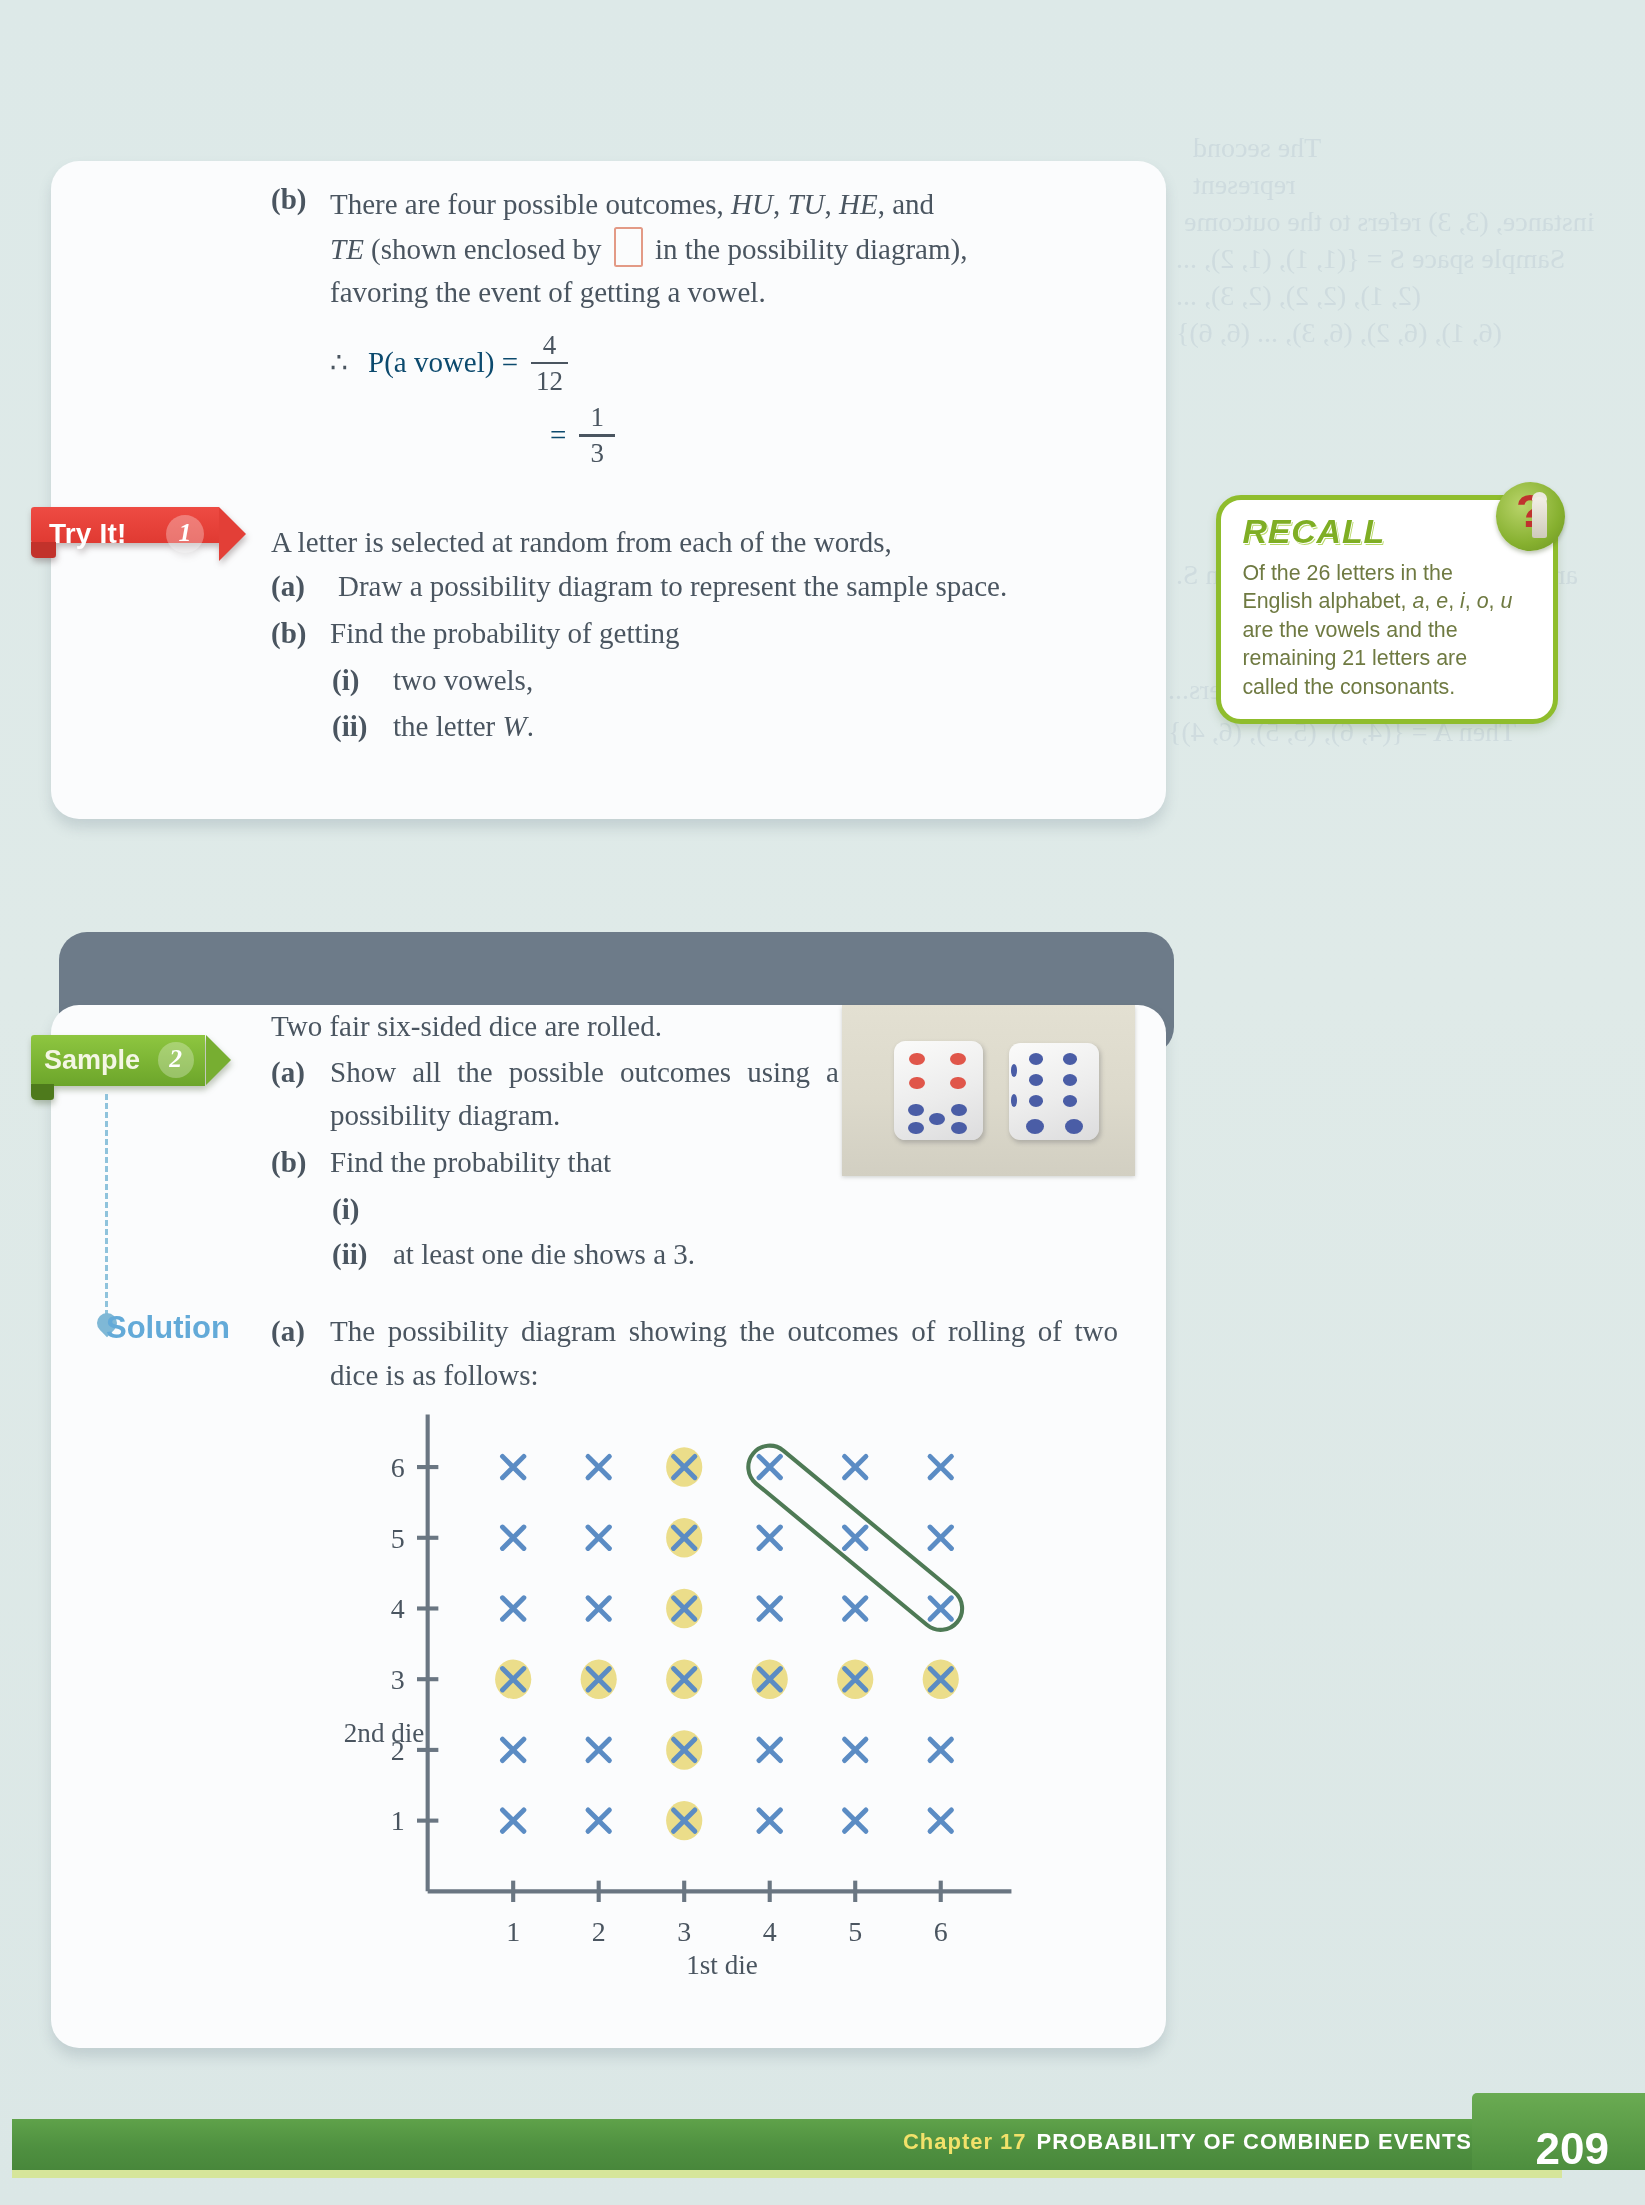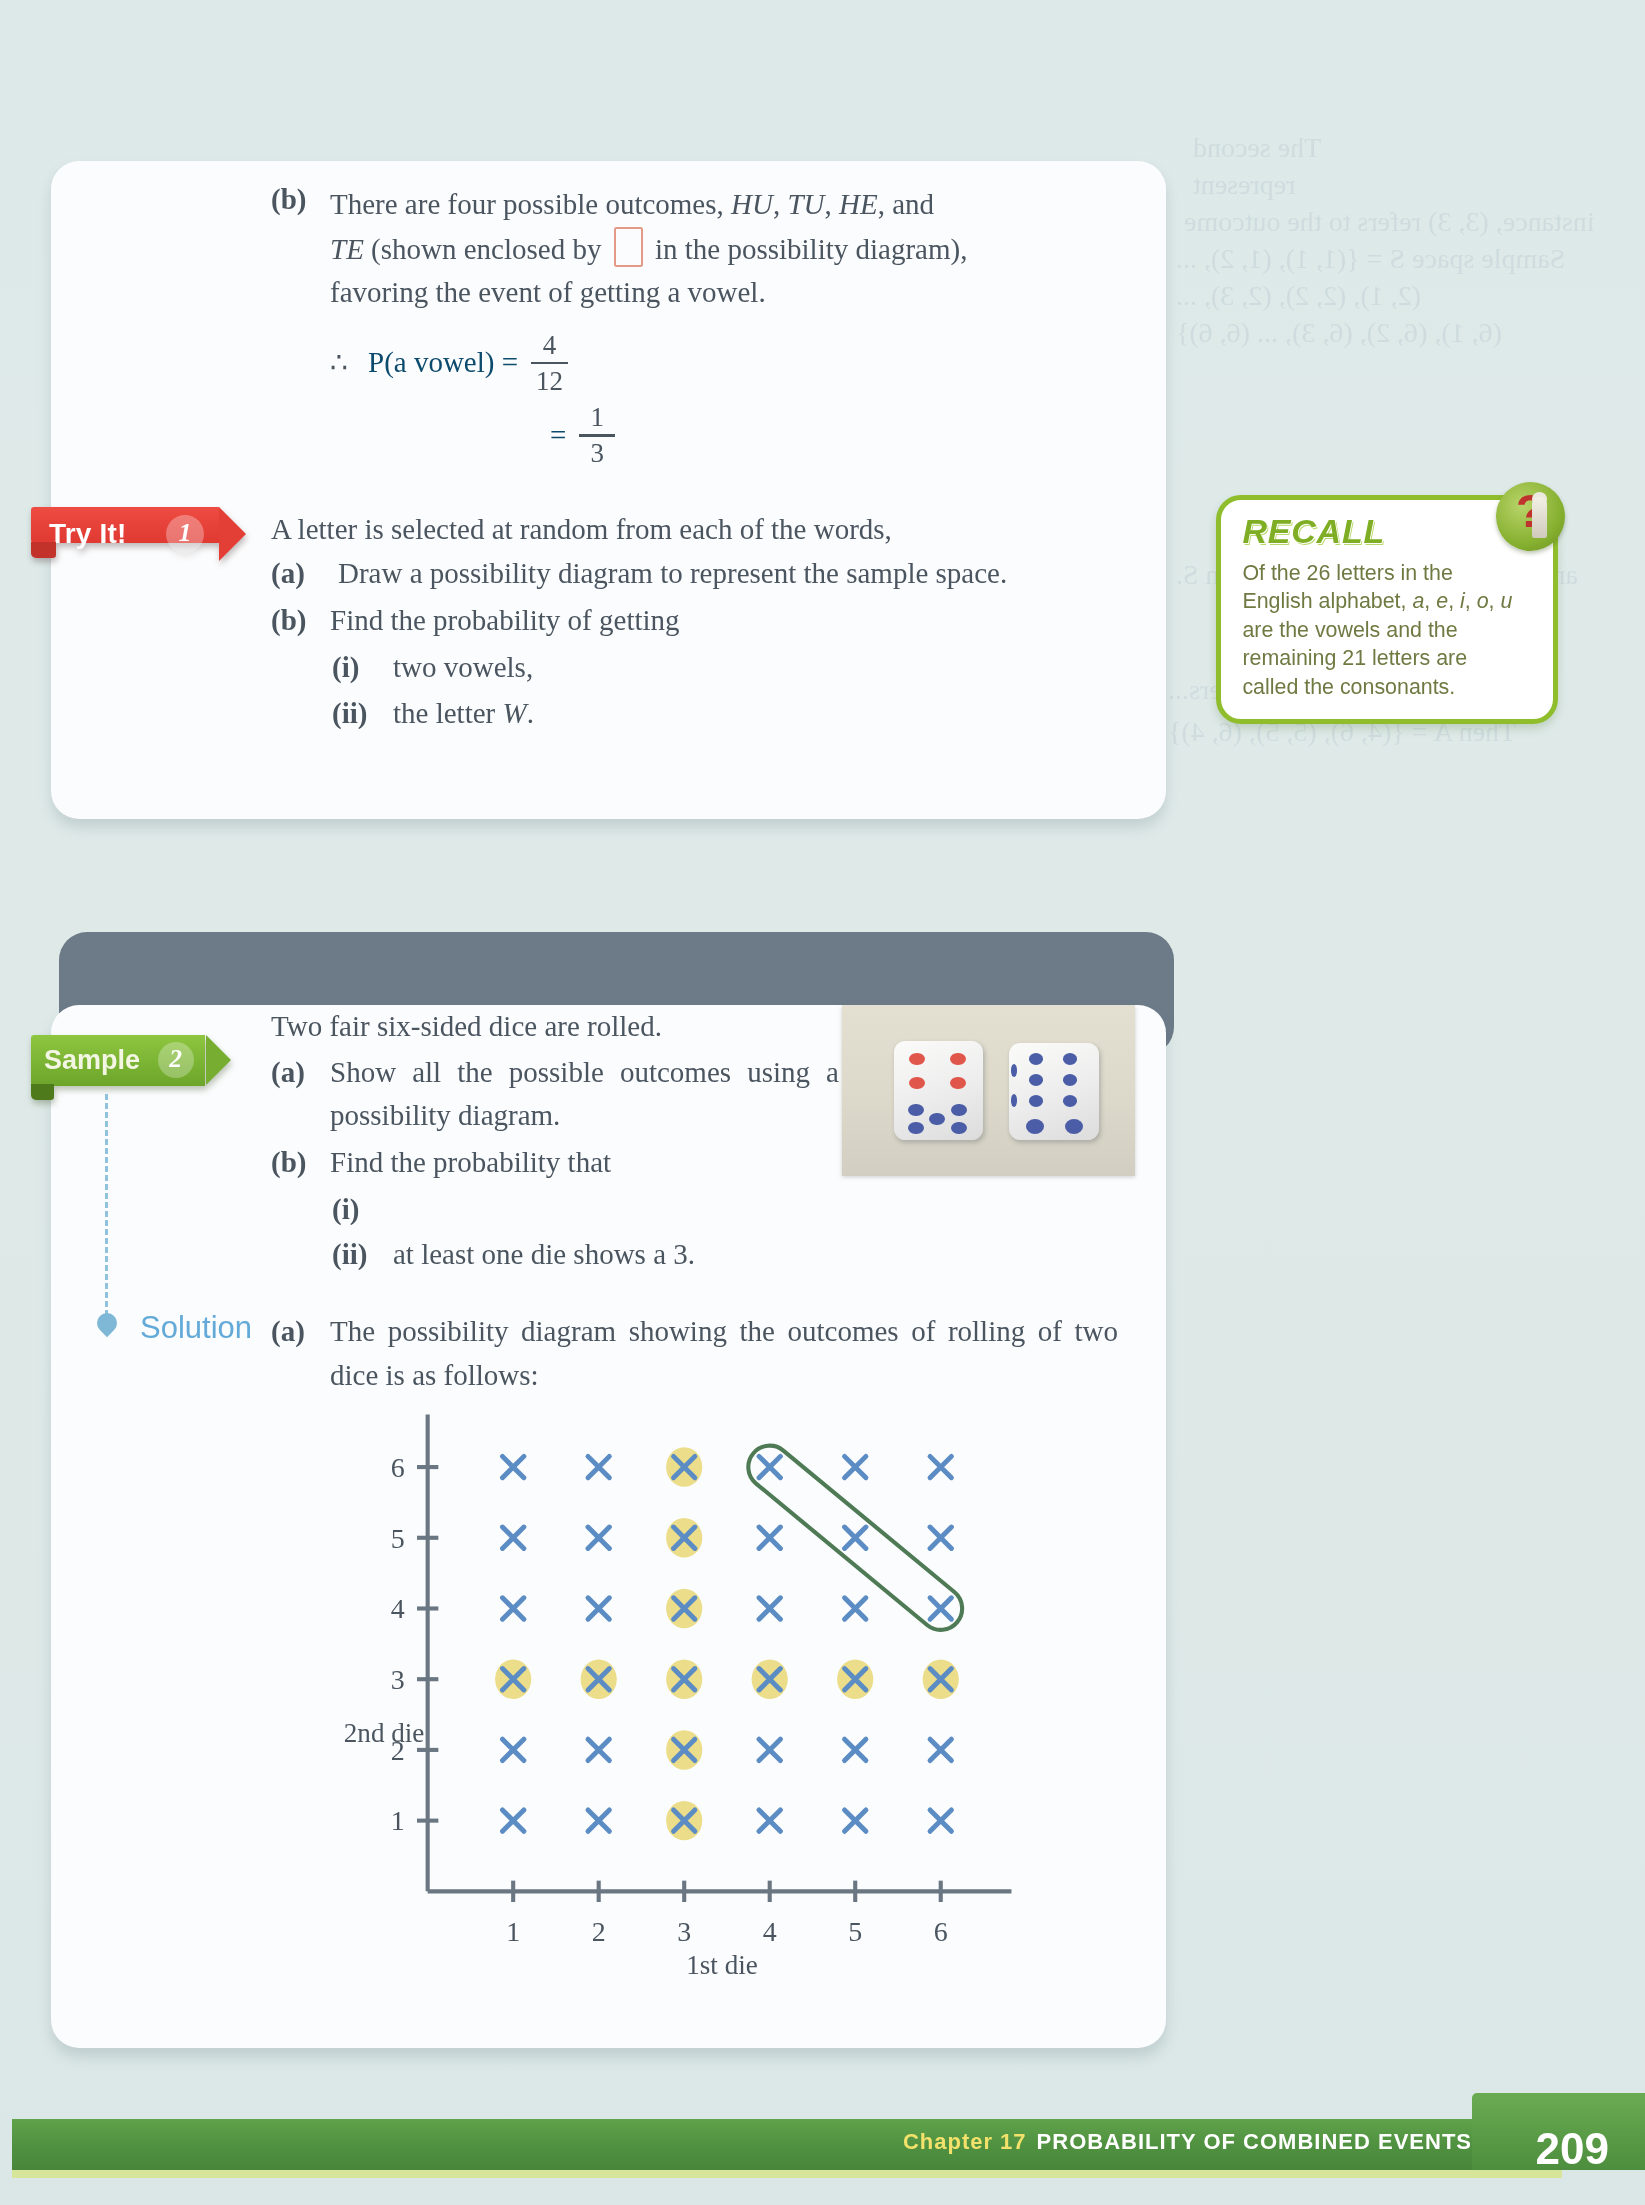--- a/index.html
+++ b/index.html
@@ -81,21 +81,21 @@
     position:absolute;left:0;right:0;top:3.3px;text-align:center;
     font-family:"Liberation Serif",serif;font-style:italic;font-weight:bold;
     font-size:26px;color:#ffffff;
   }
   #tryit .tail{
     position:absolute;left:0;bottom:-15px;width:25px;height:16.5px;
     background:#c2322b;border-radius:0 0 3.3px 5px;
   }
 
   
-  #tryitbody{position:absolute;left:271px;top:508px;width:851px;}
+  #tryitbody{position:absolute;left:271px;top:521px;width:851px;}
 
   
   #recall{
     position:absolute;left:1216px;top:495px;width:332px;height:219px;
     background:#ffffff;border-radius:25px;
     border:5.8px solid #8fbd2c;
     box-shadow:0 5px 8.2px rgba(100,130,80,.25);
   }
   #recall .title{
     position:absolute;left:21.4px;top:11.5px;
@@ -186,22 +186,22 @@
   }
   #dieL{left:52px;top:36px;width:89px;height:99px;}
   #dieR{left:167px;top:38px;width:90px;height:97px;}
   .pip{position:absolute;border-radius:50%;}
   .pip.red{background:#e0564a;width:15.6px;height:12.3px;}
   .pip.blue{background:#4a5da6;width:15.6px;height:12.3px;}
   .pip.blue2{background:#4a5da6;width:14px;height:11.5px;}
 
   
   #solution{
-    position:absolute;left:140px;top:1310px;
-    font-family:"Liberation Sans",sans-serif;font-weight:normal;font-size:31px;
+    position:absolute;left:106px;top:1310px;
+    font-family:"Liberation Sans",sans-serif;font-weight:bold;font-size:31px;
     color:#63aad8;
   }
   #solutionbody{position:absolute;left:271px;top:1310px;width:847px;}
 
   
   #chart{position:absolute;left:329px;top:1398px;width:740px;height:592px;}
   #chartsvg{display:block;}
   .axlabel{
     font-family:"Liberation Serif",serif;font-size:33px;fill:#4a5560;
   }

